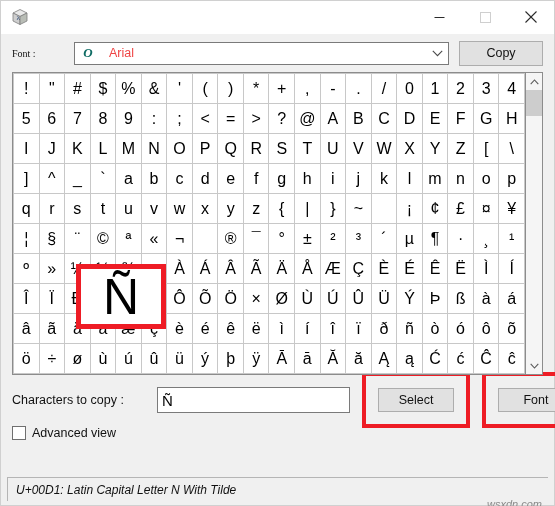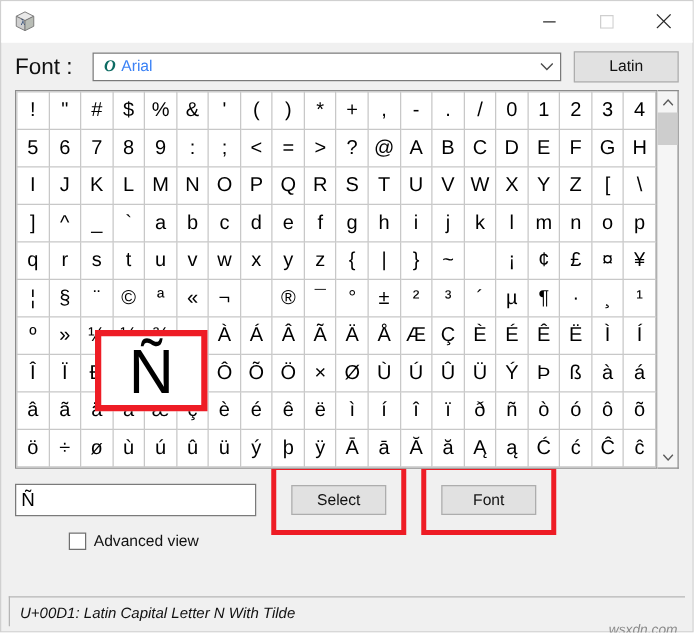--- a/index.html
+++ b/index.html
@@ -63,24 +63,25 @@
   
   .font-row {
     height: 38px;
     display: flex;
     align-items: center;
     flex: 0 0 auto;
     padding: 0 11px;
     box-sizing: border-box;
   }
   .font-label {
-    font-size: 18px;
+    font-size: 10px;
     color: #111;
     width: 62px;
     flex: 0 0 auto;
+    font-family: Liberation Serif, serif;
   }
   .combo {
     flex: 1 1 auto;
     height: 23px;
     background: #ffffff;
     border: 1px solid #7a7a7a;
     display: flex;
     align-items: center;
     box-sizing: border-box;
     position: relative;
@@ -92,22 +93,22 @@
     font-family: "Liberation Serif", serif;
     font-style: italic;
     font-weight: bold;
     font-size: 13px;
     color: #0d6b63;
     text-align: center;
     flex: 0 0 auto;
   }
   .combo-value {
     font-size: 12.5px;
-    color: #3b82f6;
-    margin-left: 1px;
+    color: #ef4444;
+    margin-left: 13px;
     flex: 1 1 auto;
   }
   .combo-arrow {
     width: 22px;
     display: flex;
     align-items: center;
     justify-content: center;
     flex: 0 0 auto;
     color: #444;
   }
@@ -264,21 +265,20 @@
     color: #111;
     display: flex;
     align-items: center;
     justify-content: center;
   }
   .adv-row {
     display: flex;
     align-items: flex-end;
     margin-top: 13px;
     flex: 0 0 auto;
-    margin-left: 43px;
   }
   .checkbox {
     width: 14px;
     height: 14px;
     border: 1px solid #6f6f6f;
     background: #fff;
     box-sizing: border-box;
     margin-right: 6px;
     flex: 0 0 auto;
   }
@@ -353,21 +353,21 @@
     <div class="font-label">Font :</div>
     <div class="combo">
       <div class="combo-otf-icon">O</div>
       <div class="combo-value">Arial</div>
       <div class="combo-arrow">
         <svg width="11" height="7" viewBox="0 0 11 7">
             <polyline points="0.8,0.8 5.5,5.6 10.2,0.8" fill="none" stroke="#4a4a4a" stroke-width="1.1"></polyline>
           </svg>
       </div>
     </div>
-    <div class="help-btn">Latin</div>
+    <div class="help-btn">Copy</div>
   </div>
 
   <div class="grid-area">
     <div class="grid-wrap">
       <table class="chargrid">
         <tbody id="grid-body">
             <tr>
               <td>!</td>
               <td>"</td>
               <td>#</td>
@@ -605,20 +605,21 @@
           </svg>
       </div>
     </div>
     <div class="magnifier">
       <span>Ñ</span>
     </div>
   </div>
 
   <div class="bottom">
     <div class="copy-row">
+      <div class="copy-label">Characters to copy :</div>
       <div class="copy-input">Ñ</div>
       <div class="btn-highlight">
         <div class="std-btn">Select</div>
       </div>
       <div class="btn-highlight">
         <div class="std-btn">Font</div>
       </div>
     </div>
     <div class="adv-row">
       <div class="checkbox"></div>

